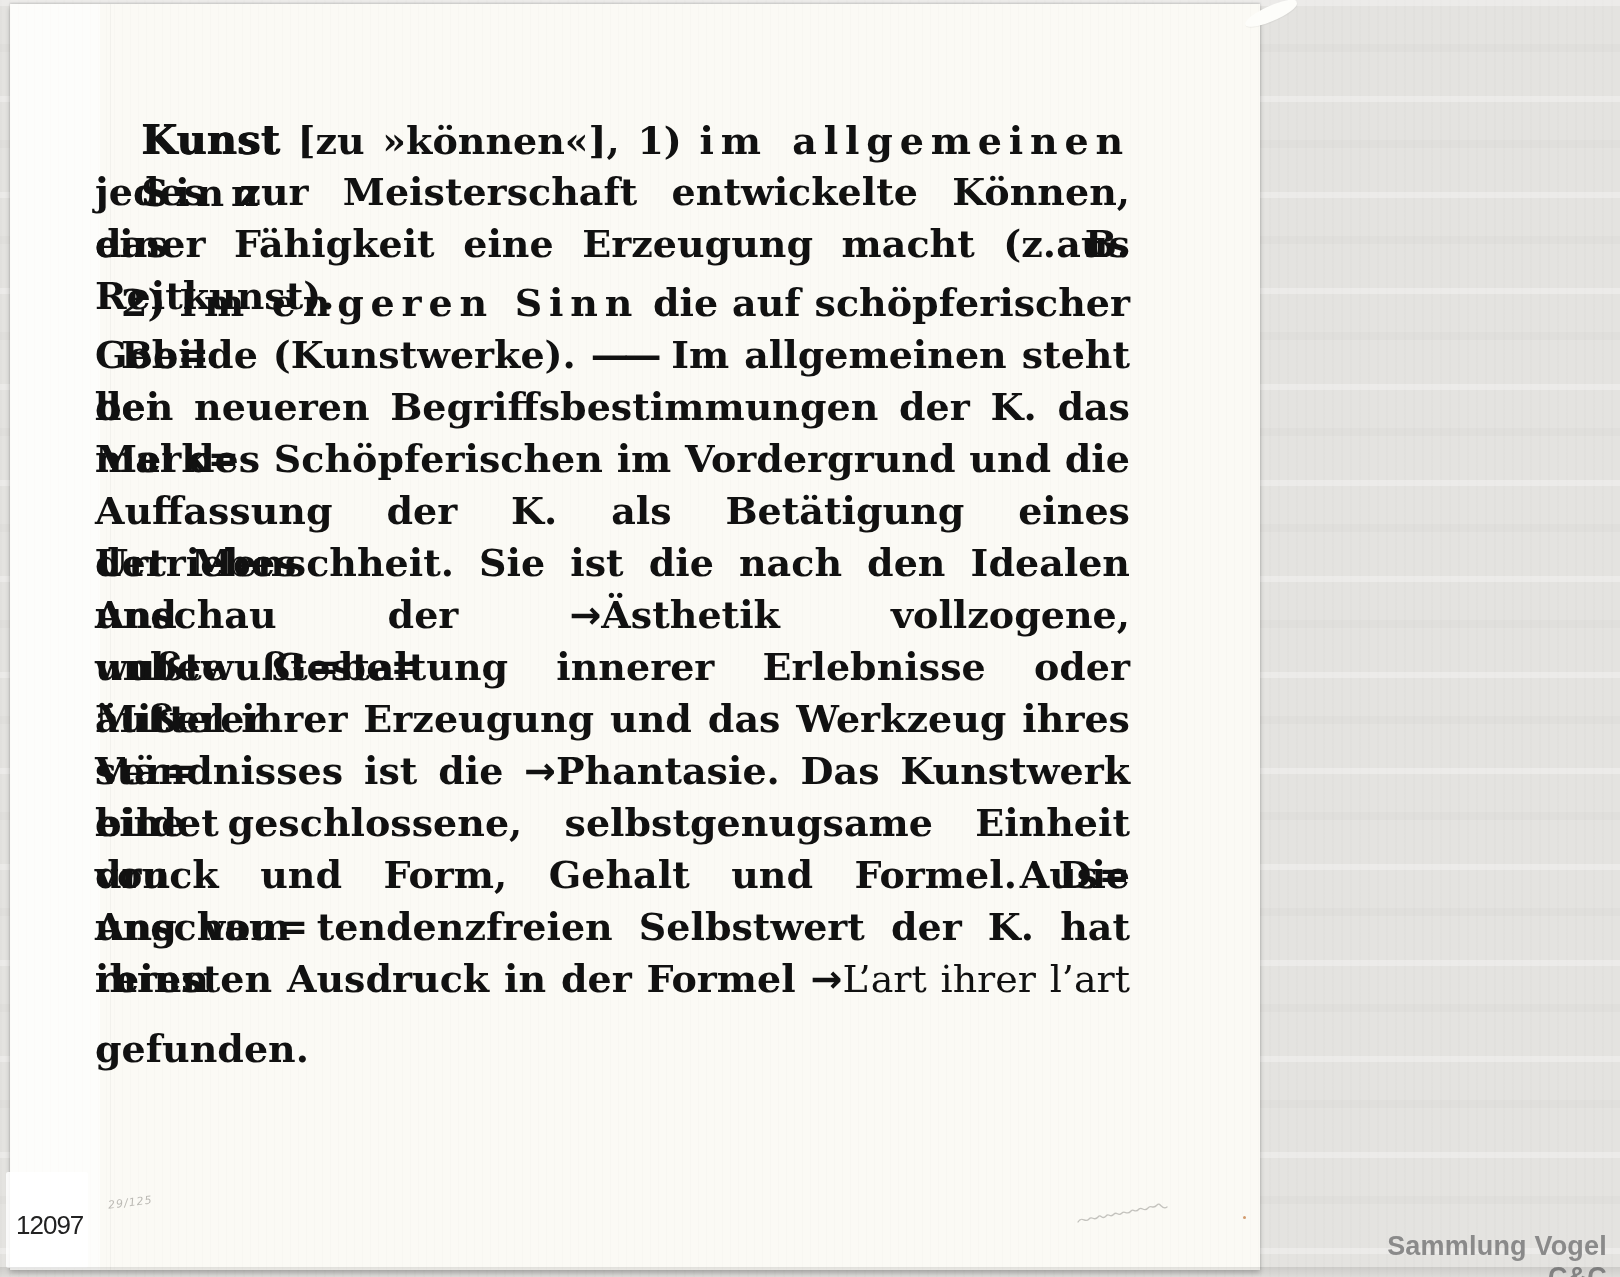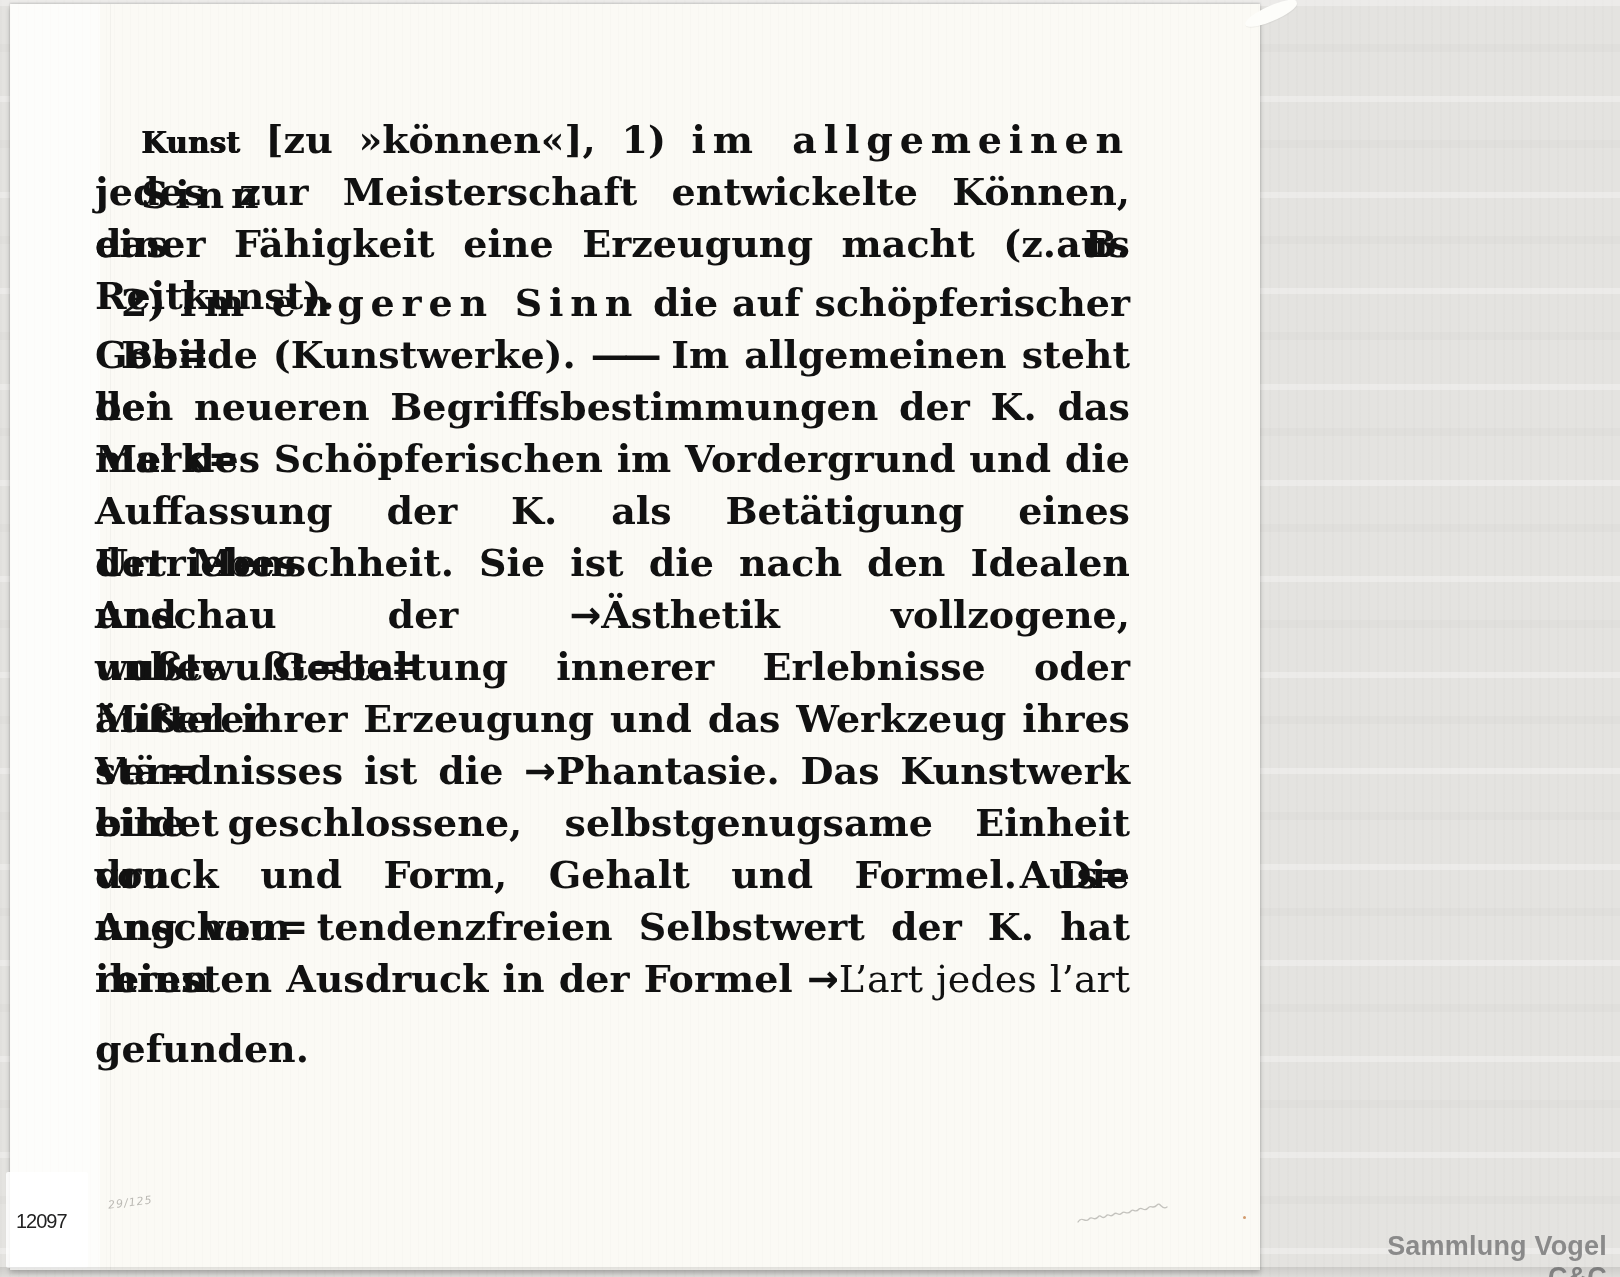--- a/index.html
+++ b/index.html
@@ -43,33 +43,33 @@
   }
   .line{
     height:52px;line-height:52px;
     font-size:38px;font-weight:bold;
     text-align:justify;text-align-last:justify;
     white-space:normal;
   }
   .line.no-just{text-align-last:left;margin-top:18px;}
   .line.indent-sm{padding-left:26px;margin-top:7px;}
   .line.indent-lg{padding-left:46px;}
-  .seg-headword{font-size:29px;text-shadow:1.3px 0 0 currentColor, .5px 0 0 currentColor;letter-spacing:.5px;}
+  .seg-headword{font-size:41px;text-shadow:1.3px 0 0 currentColor, .5px 0 0 currentColor;letter-spacing:.5px;}
   .seg-spaced{letter-spacing:.18em;}
   .seg-roman{font-weight:normal;}
   .seg-dash{letter-spacing:-.14em;font-weight:bold;}
   .seg-arrow{font-family:"DejaVu Sans",sans-serif;}
   
   .sticker{
     position:absolute;left:-4px;top:1168px;width:82px;height:96px;
     background:rgba(255,255,255,.85);border-radius:2px;
   }
   .inv-number{
     position:absolute;left:6px;top:1206px;
-    font-family:"Liberation Sans",sans-serif;font-size:20px;letter-spacing:-1px;
+    font-family:"Liberation Sans",sans-serif;font-size:26px;letter-spacing:-1px;
     color:#222;
   }
   .edition{
     position:absolute;left:98px;top:1192px;
     font-family:"DejaVu Sans",sans-serif;font-style:italic;font-size:11px;
     color:var(--pencil,#a8a6a0);opacity:.65;transform:rotate(-7deg);letter-spacing:1px;
   }
   .signature{
     position:absolute;left:1065px;top:1196px;opacity:.75;
   }
@@ -104,21 +104,21 @@
         <div class="line"><span class="seg-normal">mal des Schöpferischen im Vordergrund und die</span></div>
         <div class="line"><span class="seg-normal">Auffassung der K. als Betätigung eines Urtriebes</span></div>
         <div class="line"><span class="seg-normal">der Menschheit. Sie ist die nach den Idealen und</span></div>
         <div class="line"><span class="seg-normal">Anschau der </span><span class="seg-arrow">→</span><span class="seg-normal">Ästhetik vollzogene, unbewußt=be=</span></div>
         <div class="line"><span class="seg-normal">wußte Gestaltung innerer Erlebnisse oder äußerer</span></div>
         <div class="line"><span class="seg-normal">Mittel ihrer Erzeugung und das Werkzeug ihres Ver=</span></div>
         <div class="line"><span class="seg-normal">ständnisses ist die </span><span class="seg-arrow">→</span><span class="seg-normal">Phantasie. Das Kunstwerk bildet</span></div>
         <div class="line"><span class="seg-normal">eine geschlossene, selbstgenugsame Einheit von Aus=</span></div>
         <div class="line"><span class="seg-normal">druck und Form, Gehalt und Formel. Die Anschau=</span></div>
         <div class="line"><span class="seg-normal">ung vom tendenzfreien Selbstwert der K. hat ihren</span></div>
-        <div class="line"><span class="seg-normal">reinsten Ausdruck in der Formel </span><span class="seg-arrow">→</span><span class="seg-roman">L’art jedes l’art</span></div>
+        <div class="line"><span class="seg-normal">reinsten Ausdruck in der Formel </span><span class="seg-arrow">→</span><span class="seg-roman">L’art ihrer l’art</span></div>
         <div class="line no-just"><span class="seg-normal">gefunden.</span></div>
       </div>
 
     <div class="sticker"></div>
     <div class="inv-number">12097</div>
 
     <div class="edition">29/125</div>
 
     <svg class="signature" width="104" height="32" viewBox="0 0 104 32">
       <path d="M3 22 c4 -7 7 2 11 -3 c3 -4 5 3 9 -2 c3 -4 4 4 8 -1 c3 -4 4 3 8 -2

